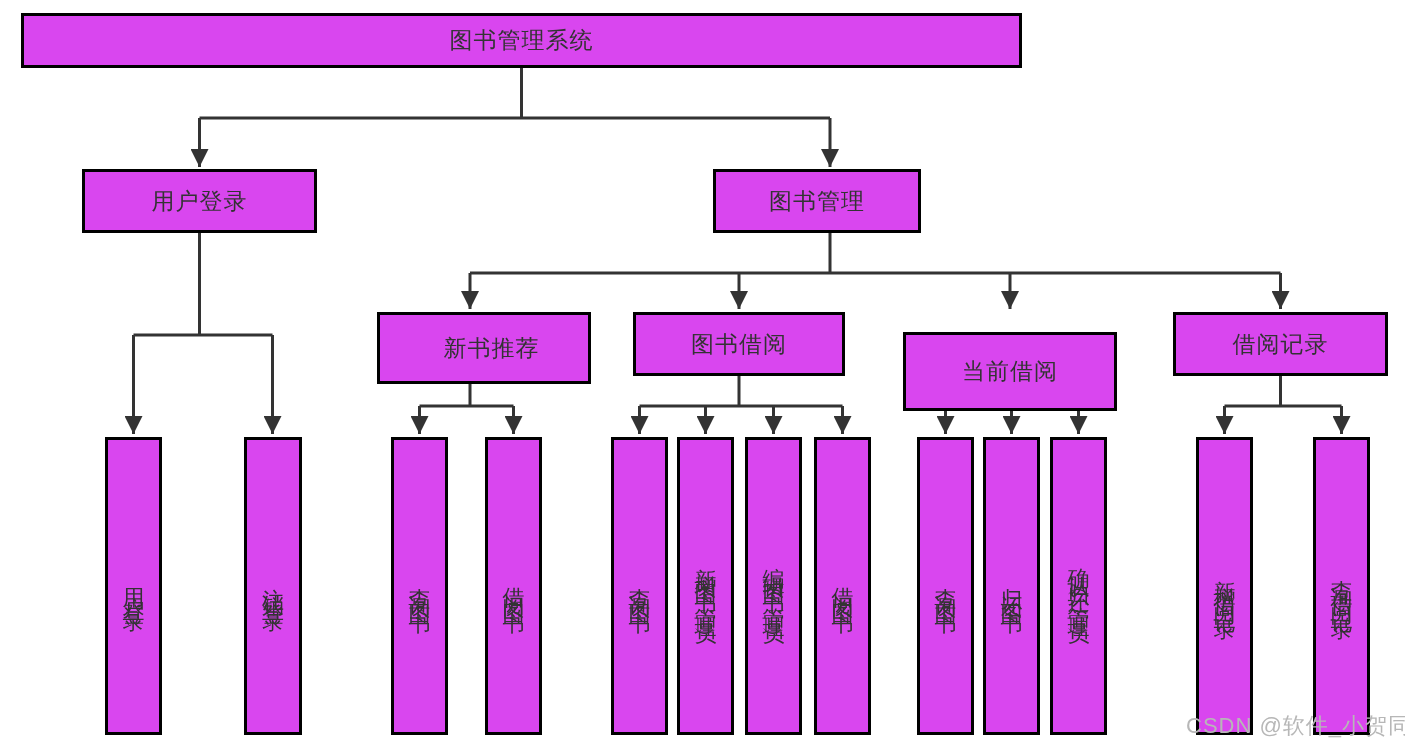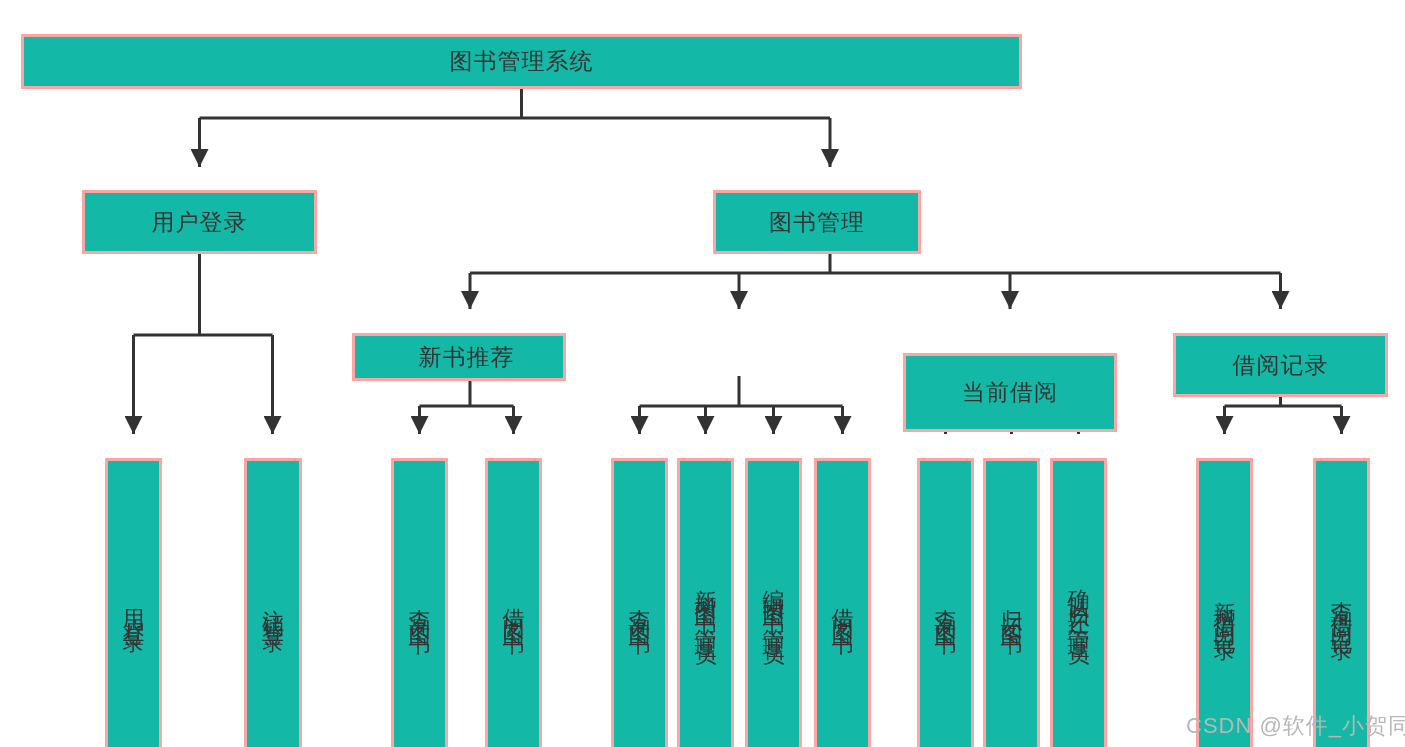--- a/index.html
+++ b/index.html
@@ -7,46 +7,45 @@
     position:relative;
     width:1405px;height:747px;
     background:#ffffff;
     font-family:"Liberation Sans","DejaVu Sans",sans-serif;
     overflow:hidden;
   }
   #connectors{position:absolute;left:0;top:0;width:1405px;height:747px;}
   .box{
     position:absolute;
     box-sizing:border-box;
-    border:3px solid #fca5a5;
-    background:#14b8a6;
+    border:3px solid #000000;
+    background:#d946ef;
     color:#333333;
     display:flex;
     align-items:center;
     justify-content:center;
     text-align:center;
-    margin-top:21px;
   }
   .hlabel{font-size:23px;letter-spacing:1px;white-space:nowrap;}
   .leaf{
     top:437px;height:298px;width:57px;
   }
   .vlabel{
     writing-mode:vertical-rl;
     text-orientation:mixed;
     font-size:22px;
     letter-spacing:8px;
     line-height:1;
     white-space:nowrap;
   }
   
   #n-root{left:21px;top:13px;width:1001px;height:55px;}
   #n-login{left:82px;top:169px;width:235px;height:64px;}
   #n-mgmt{left:713px;top:169px;width:208px;height:64px;}
-  #n-g0{left:352px;top:312px;width:214px;height:48px;padding-left:15px;}
+  #n-g0{left:377px;top:312px;width:214px;height:72px;padding-left:15px;}
   #n-g1{left:633px;top:312px;width:212px;height:64px;}
   #n-g2{left:903px;top:332px;width:214px;height:79px;}
   #n-g3{left:1173px;top:312px;width:215px;height:64px;}
   #l-login-0{left:105px;}
   #l-login-1{left:244px;width:58px;}
   #l-g0-0{left:391px;}
   #l-g0-1{left:485px;}
   #l-g1-0{left:611px;}
   #l-g1-1{left:677px;}
   #l-g1-2{left:745px;}
@@ -113,20 +112,21 @@
       <line x1="1341.5" y1="406" x2="1341.5" y2="434" marker-end="url(#arrow)"></line>
     </g>
   </svg>
 
   <div id="n-root" class="box hlabel">图书管理系统</div>
 
   <div id="n-login" class="box hlabel">用户登录</div>
   <div id="n-mgmt" class="box hlabel">图书管理</div>
 
   <div id="n-g0" class="box hlabel">新书推荐</div>
+  <div id="n-g1" class="box hlabel">图书借阅</div>
   <div id="n-g2" class="box hlabel">当前借阅</div>
   <div id="n-g3" class="box hlabel">借阅记录</div>
 
   <div id="l-login-0" class="box leaf vlabel">用户登录</div>
   <div id="l-login-1" class="box leaf vlabel">注销登录</div>
 
   <div id="l-g0-0" class="box leaf vlabel">查询图书</div>
   <div id="l-g0-1" class="box leaf vlabel">借阅图书</div>
 
   <div id="l-g1-0" class="box leaf vlabel">查询图书</div>

